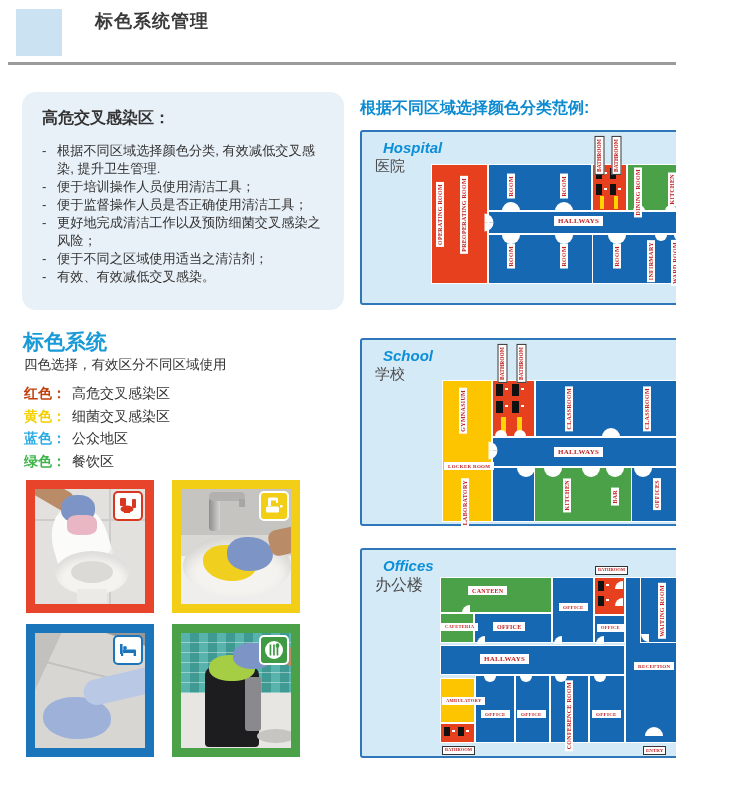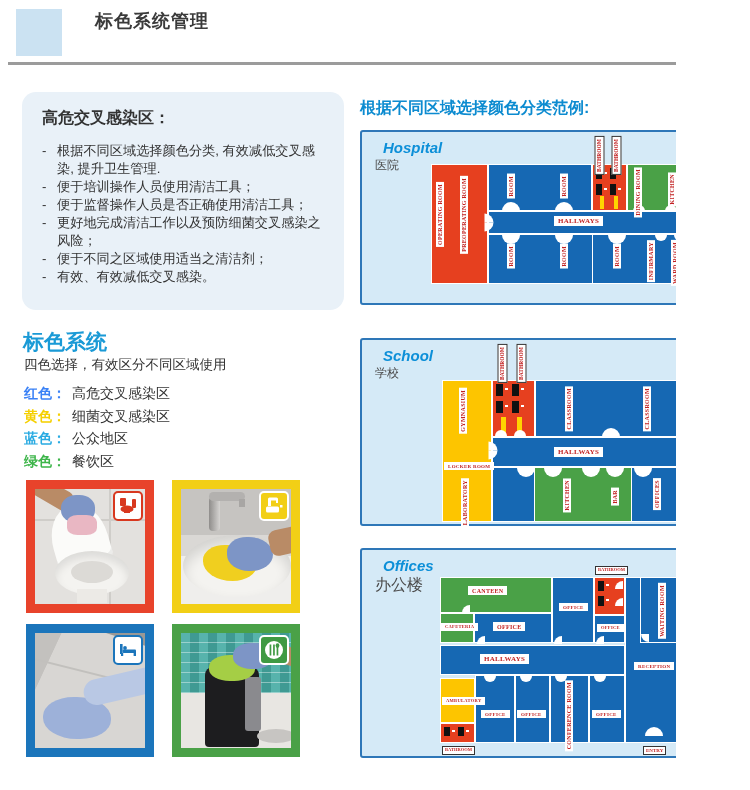--- a/index.html
+++ b/index.html
@@ -18,21 +18,21 @@
   .adv-list{margin-top:13px;font-size:13.2px;color:#333;line-height:1.36;}
   .li{display:flex;}
   .dash{width:15px;flex:0 0 15px;}
 
   
   .sys-title{position:absolute;left:23px;top:328px;font-size:21px;font-weight:bold;color:#1a9ad6;}
   .sys-sub{position:absolute;left:24px;top:356px;font-size:13.5px;color:#333;}
   .legend{position:absolute;left:24px;top:382px;font-size:14px;line-height:1.62;}
   .lg-row{display:flex;}
   .lg-name{width:48px;font-weight:bold;}
-  .c-red{color:#3b82f6}.c-yellow{color:#f5d000}.c-blue{color:#2aabe2}.c-green{color:#3db54a}
+  .c-red{color:#c2410c}.c-yellow{color:#f5d000}.c-blue{color:#2aabe2}.c-green{color:#3db54a}
   .lg-desc{color:#333;}
 
   
   .photo{position:absolute;width:128px;height:133px;box-sizing:border-box;}
   .b-red{border:9px solid #e8432b}.b-yel{border:9px solid #f2cf16}.b-blu{border:9px solid #1b75bb}.b-grn{border:9px solid #4aa147}
   .scene{position:relative;width:100%;height:100%;overflow:hidden;}
   .abs{position:absolute;}
   .badge{position:absolute;top:2px;right:2px;width:30px;height:30px;border-radius:5px;display:flex;align-items:center;justify-content:center;box-sizing:border-box;z-index:5;}
   .bd-red{background:#fff;border:2px solid #d8381f;}
   .bd-yel{background:#f2cf16;border:2px solid #fff;}
@@ -44,21 +44,21 @@
   .s-floor{background:linear-gradient(115deg,#c3c1be 0 16%,#d8d6d3 16.5%);}
   .s-coffee{background:#e8e6e2;}
   .mosaic{left:0;top:0;width:100%;height:52%;
     background-image:repeating-linear-gradient(0deg,rgba(255,255,255,.4) 0 1px,transparent 1px 10px),
                      repeating-linear-gradient(90deg,#57b3ac 0 9px,#3f9a93 9px 18px);}
 
   
   .ex-title{position:absolute;left:360px;top:98px;font-size:16px;font-weight:bold;color:#0c8bd0;}
   .map{position:absolute;left:360px;width:368px;background:#d5eaf7;border:2px solid #2e77b8;border-radius:3px;box-sizing:border-box;}
   .map-en{position:absolute;left:13px;top:7px;font-size:15px;font-weight:bold;font-style:italic;color:#0c8fd8;margin-left:8px;}
-  .map-zh{position:absolute;left:13px;top:25px;font-size:12px;color:#4c4c4c;}
+  .map-zh{position:absolute;left:13px;top:25px;font-size:15px;color:#4c4c4c;}
   .room{position:absolute;border:1px solid #fff;box-sizing:border-box;}
   .r-red{background:#e6401f}.r-blue{background:#1668b3}.r-green{background:#4aa147}.r-yellow{background:#fdc500}
   .vtag,.htag,.vext,.hext{position:absolute;background:#fff;color:#c22222;font-weight:bold;
     font-family:"Liberation Serif",serif;line-height:1;z-index:4;}
   .vtag{writing-mode:vertical-rl;transform:rotate(180deg);font-size:6px;padding:2px 1px;letter-spacing:.3px;}
   .htag{font-size:6px;padding:1.5px 4px;letter-spacing:.3px;white-space:nowrap;}
   .vext{writing-mode:vertical-rl;transform:rotate(180deg);font-size:5.5px;padding:2px 1px;border:1px solid #333;}
   .hext{font-size:4.5px;padding:1px 2px;border:1px solid #333;white-space:nowrap;}
   .f7{font-size:7px;}  .f5{font-size:5px;} .f45{font-size:4.5px;}
   .door2{position:absolute;width:18px;height:9px;z-index:3;}

